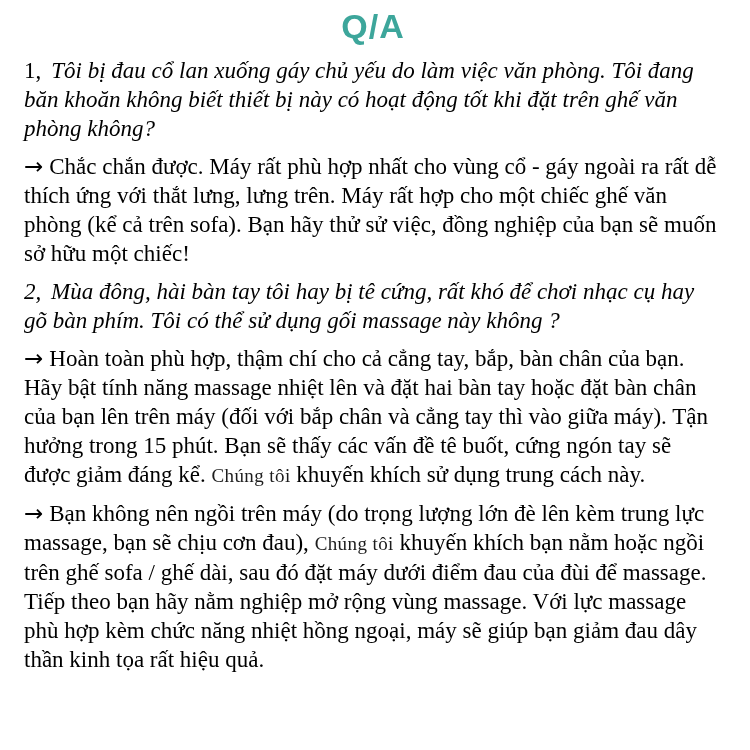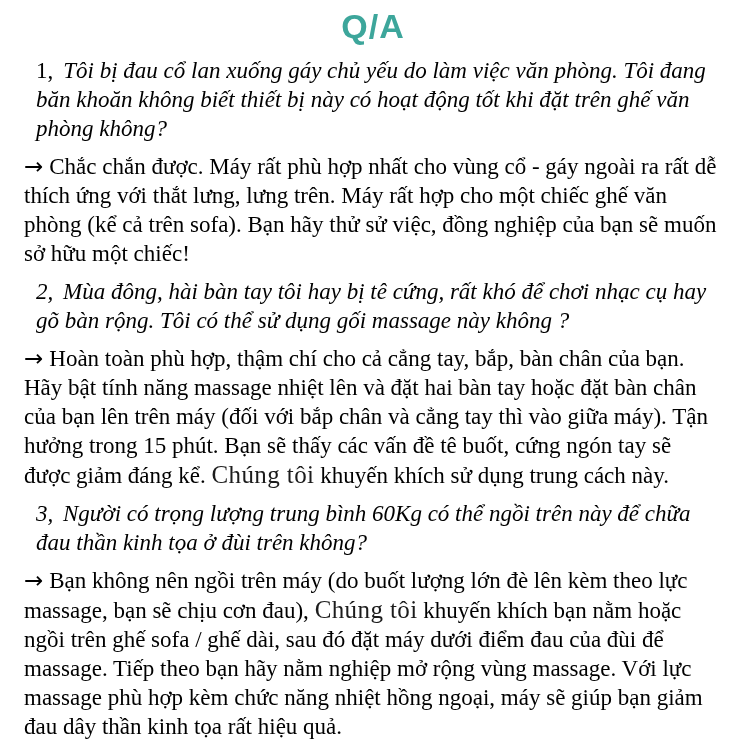--- a/index.html
+++ b/index.html
@@ -30,36 +30,35 @@
     letter-spacing: 1px;
     color: #3DA69B;
   }
   p {
     margin: 0 0 9px 0;
     font-size: 23px;
     line-height: 29px;
   }
   .question {
     font-style: italic;
-    margin-left: 12px;
   }
   .qnum {
     margin-right: 4px;
   }
   .qnum.upright {
     font-style: normal;
     margin-right: 10px;
   }
   .arrow {
     font-family: "DejaVu Sans", sans-serif;
     font-size: 23px;
     margin-right: 6px;
   }
   .alt {
-    font-size: 25px;
+    font-size: 19px;
     color: #1c1c1c;
     letter-spacing: 0.4px;
   }
 </style>
 </head>
 <body>
 
 <div class="page">
 
   <h1 class="title">Q/A</h1>
@@ -69,34 +68,30 @@
       <span class="qnum upright">1,</span><span>Tôi bị đau cổ lan xuống gáy chủ yếu do làm việc văn phòng. Tôi đang băn khoăn không biết thiết bị này có hoạt động tốt khi đặt trên ghế văn phòng không?</span>
     </p>
     <p class="answer">
       <span class="arrow">→</span><span>Chắc chắn được. Máy rất phù hợp nhất cho vùng cổ - gáy ngoài ra rất dễ thích ứng với thắt lưng, lưng trên. Máy rất hợp cho một chiếc ghế văn phòng (kể cả trên sofa). Bạn hãy thử sử việc, đồng nghiệp của bạn sẽ muốn sở hữu một chiếc!</span>
     </p>
   </section>
 
   <section>
     <p class="question">
       <span class="qnum">2,</span>
-      <span>Mùa đông, hài bàn tay tôi hay bị tê cứng, rất khó để chơi nhạc cụ hay gõ bàn rộng. Tôi có thể sử dụng gối massage này không ?</span>
+      <span>Mùa đông, hài bàn tay tôi hay bị tê cứng, rất khó để chơi nhạc cụ hay gõ bàn phím. Tôi có thể sử dụng gối massage này không ?</span>
     </p>
     <p class="answer">
       <span class="arrow">→</span><span>Hoàn toàn phù hợp, thậm chí cho cả cẳng tay, bắp, bàn chân của bạn. Hãy bật tính năng massage nhiệt lên và đặt hai bàn tay hoặc đặt bàn chân của bạn lên trên máy (đối với bắp chân và cẳng tay thì vào giữa máy). Tận hưởng trong 15 phút. Bạn sẽ thấy các vấn đề tê buốt, cứng ngón tay sẽ được giảm đáng kể.</span>
       <span class="alt">Chúng tôi</span>
       <span>khuyến khích sử dụng trung cách này.</span>
     </p>
   </section>
 
   <section>
-    <p class="question">
-      <span class="qnum">3,</span>
-      <span>Người có trọng lượng trung bình 60Kg có thể ngồi trên này để chữa đau thần kinh tọa ở đùi trên không?</span>
-    </p>
     <p class="answer">
-      <span class="arrow">→</span><span>Bạn không nên ngồi trên máy (do buốt lượng lớn đè lên kèm theo lực massage, bạn sẽ chịu cơn đau),</span>
+      <span class="arrow">→</span><span>Bạn không nên ngồi trên máy (do trọng lượng lớn đè lên kèm trung lực massage, bạn sẽ chịu cơn đau),</span>
       <span class="alt">Chúng tôi</span>
       <span>khuyến khích bạn nằm hoặc ngồi trên ghế sofa / ghế dài, sau đó đặt máy dưới điểm đau của đùi để massage. Tiếp theo bạn hãy nằm nghiệp mở rộng vùng massage. Với lực massage phù hợp kèm chức năng nhiệt hồng ngoại, máy sẽ giúp bạn giảm đau dây thần kinh tọa rất hiệu quả.</span>
     </p>
   </section>
 
 </div>
 
 </body></html>

